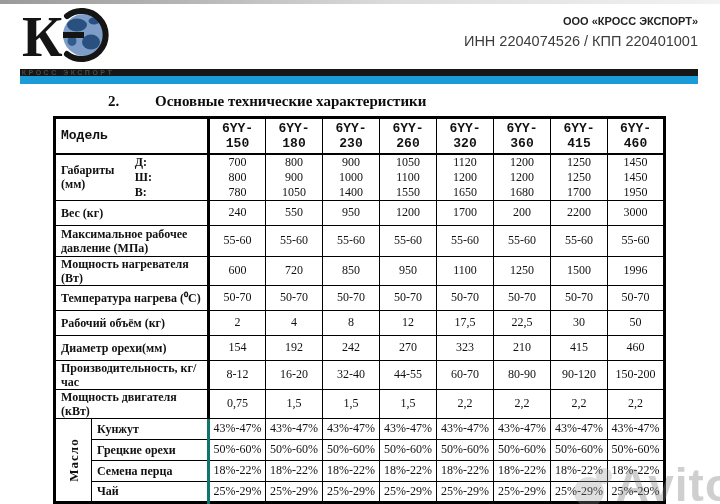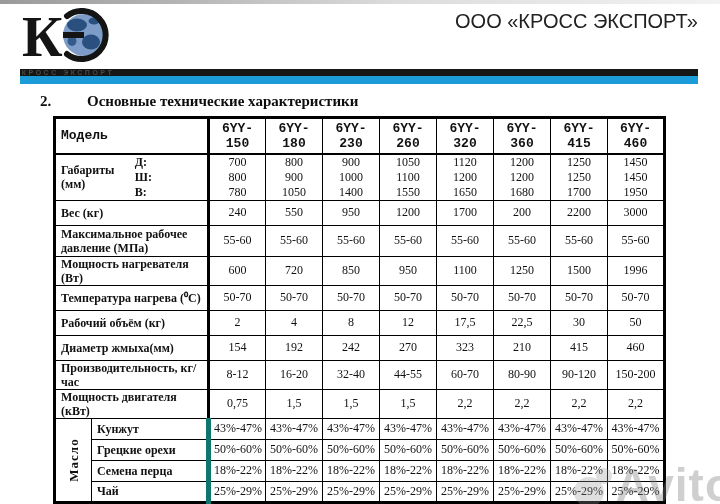--- a/index.html
+++ b/index.html
@@ -19,26 +19,26 @@
   }
   .logo { width:96px; text-align:center; }
   .logo-caption {
     font-family:"Liberation Sans", sans-serif; font-size:7px; font-weight:bold;
     letter-spacing:2.5px; color:#4a4a44; margin-top:1px; white-space:nowrap;
   }
   .company-info {
     text-align:right; font-family:"Liberation Sans", sans-serif;
     font-size:14.5px; line-height:20px; color:#3c3c3c; padding-top:3px;
   }
-  .company-name { font-weight:normal; color:#222; font-size:20px; }
+  .company-name { font-weight:bold; color:#222; font-size:11px; }
   .bar-black { margin:3px 22px 0 20px; height:7px; background:#161616; }
   .bar-blue  { margin:0 22px 0 20px; height:8px; background:#1b9cd8; }
   
   .section-heading {
-    margin:9px 0 6px 40px; font-weight:bold; font-size:15px; color:#0d0d0d;
+    margin:9px 0 6px 108px; font-weight:bold; font-size:15px; color:#0d0d0d;
   }
   .section-heading .num { display:inline-block; width:47px; }
   
   table {
     margin-left:53px; border-collapse:collapse; table-layout:fixed;
     border:3px solid #000; background:#fff;
   }
   td {
     border:1px solid #000; text-align:center; vertical-align:middle;
     font-size:12px; height:25px; padding:0 2px; color:#111;
@@ -54,21 +54,21 @@
   .r-oil td { height:21px; }
   .dims-wrap { display:flex; align-items:center; width:100%; }
   .dims-keys { margin-left:auto; margin-right:53px; text-align:left; font-weight:bold; line-height:15px; }
   .dims-vals div { line-height:15px; }
   td.oil-vert { position:relative; border-right:1px solid #000; }
   .vtext {
     position:absolute; left:50%; top:50%; white-space:nowrap;
     transform:translate(-50%,-50%) rotate(-90deg);
     font-weight:bold; font-size:13px; letter-spacing:1px;
   }
-  td.oil-sub { border-right:5px solid #0f766e; }
+  td.oil-sub { border-right:3px solid #0f766e; }
   
   .watermark {
     position:absolute; right:-14px; bottom:-8px; z-index:5;
     display:flex; align-items:center;
     font-family:"Liberation Sans", sans-serif; font-weight:bold;
     font-size:46px; color:rgba(130,130,130,0.38); letter-spacing:1px;
     pointer-events:none;
   }
   .wm-circle { display:inline-block; border-radius:50%; background:rgba(150,150,150,0.30); }
   .wm-c1 { width:30px; height:30px; margin-right:-8px; margin-top:14px; }
@@ -89,20 +89,21 @@
         <ellipse cx="72" cy="13" rx="5.5" ry="3.5" fill="#29507f"></ellipse>
         <ellipse cx="50" cy="33" rx="4.5" ry="5" fill="#335c8d"></ellipse>
         <path d="M 45 8 A 24 24 0 1 1 45 46" stroke="#141414" stroke-width="6" fill="none" stroke-linecap="round"></path>
         <line x1="41" y1="27" x2="62" y2="27" stroke="#141414" stroke-width="6"></line>
         <text x="0" y="48" font-family="Liberation Serif, serif" font-size="56" font-weight="bold" fill="#141414">К</text>
       </svg>
       <div class="logo-caption">КРОСС ЭКСПОРТ</div>
     </div>
     <div class="company-info">
       <div class="company-name">ООО «КРОСС ЭКСПОРТ»</div>
+      <div>ИНН 2204074526 / КПП 220401001</div>
     </div>
   </div>
 
   <div class="bar-black"></div>
   <div class="bar-blue"></div>
 
   <div class="section-heading">
     <span class="num">2.</span><span>Основные технические характеристики</span>
   </div>
 
@@ -232,21 +233,21 @@
           <td>2</td>
           <td>4</td>
           <td>8</td>
           <td>12</td>
           <td>17,5</td>
           <td>22,5</td>
           <td>30</td>
           <td>50</td>
         </tr>
         <tr class="r-diam">
-          <td class="lbl" colspan="2">Диаметр жмыха(мм)</td>
+          <td class="lbl" colspan="2">Диаметр орехи(мм)</td>
           <td>154</td>
           <td>192</td>
           <td>242</td>
           <td>270</td>
           <td>323</td>
           <td>210</td>
           <td>415</td>
           <td>460</td>
         </tr>
         <tr class="r-prod">

